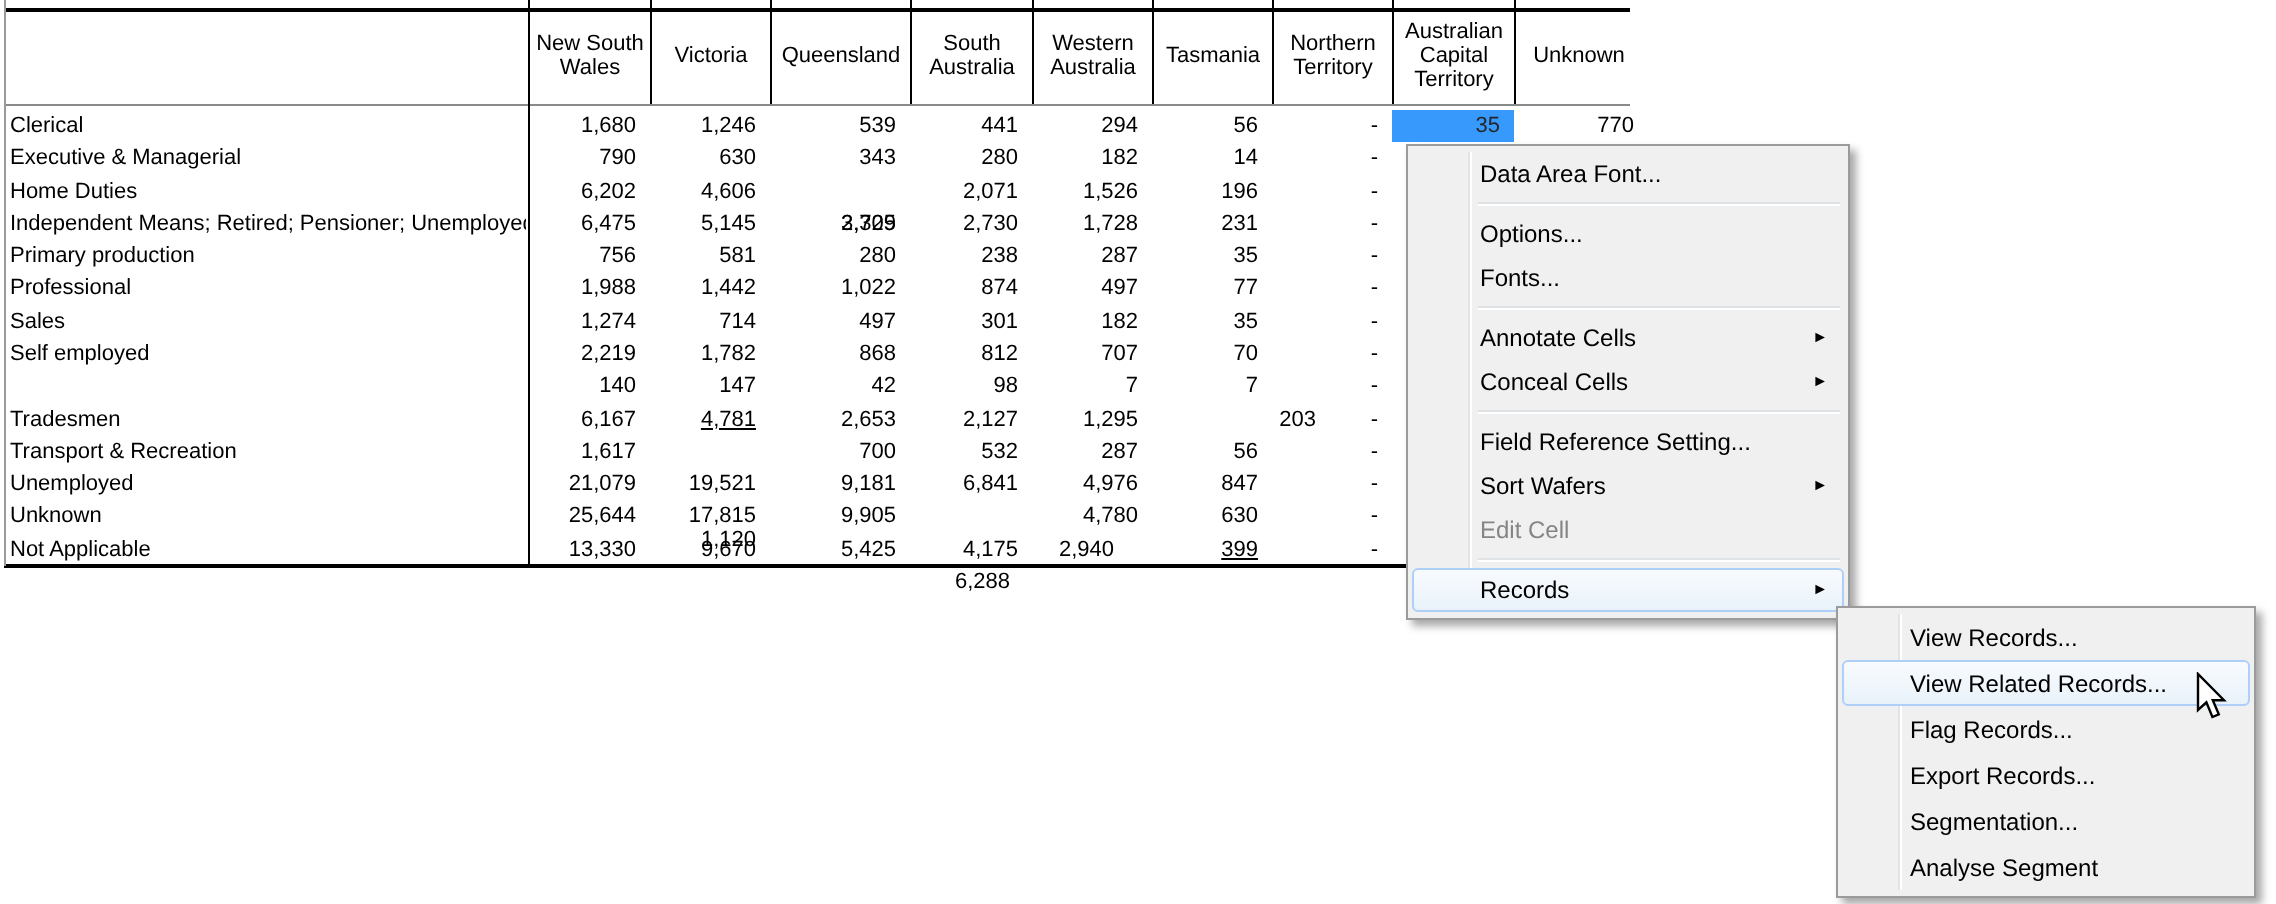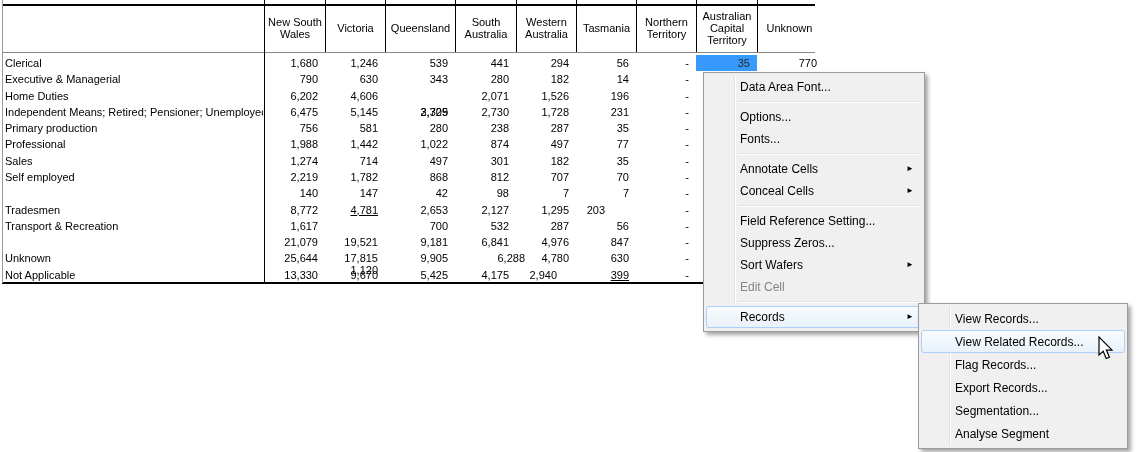--- a/index.html
+++ b/index.html
@@ -198,59 +198,60 @@
         <div class="dcell" style="left: 385px; width: 70px;">42</div>
         <div class="dcell" style="left: 455px; width: 61px;">98</div>
         <div class="dcell" style="left: 516px; width: 60px;">7</div>
         <div class="dcell" style="left: 576px; width: 60px;">7</div>
         <div class="dcell" style="left: 636px; width: 60px;">-</div>
         <div class="dcell" style="left: 696px; width: 61px;"></div>
         <div class="dcell" style="left: 757px; width: 64px; padding-right: 4px;"></div>
       </div>
       <div class="trow" style="top: 201.61px;">
         <div class="lcell">Tradesmen</div>
-        <div class="dcell" style="left: 264px; width: 61px;">8,772</div>
+        <div class="dcell" style="left: 264px; width: 61px;">6,167</div>
         <div class="dcell" style="left: 325px; width: 60px; text-decoration: underline;">4,781</div>
         <div class="dcell" style="left: 385px; width: 70px;">2,653</div>
         <div class="dcell" style="left: 455px; width: 61px;">2,127</div>
         <div class="dcell" style="left: 516px; width: 60px;">1,295</div>
-        <div class="dcell" style="left: 552px; width: 60px;">203</div>
+        <div class="dcell" style="left: 605px; width: 60px;">203</div>
         <div class="dcell" style="left: 636px; width: 60px;">-</div>
         <div class="dcell" style="left: 696px; width: 61px;"></div>
         <div class="dcell" style="left: 757px; width: 64px; padding-right: 4px;"></div>
       </div>
       <div class="trow" style="top: 217.9px;">
         <div class="lcell">Transport &amp; Recreation</div>
         <div class="dcell" style="left: 264px; width: 61px;">1,617</div>
         <div class="dcell" style="left: 325px; width: 60px; margin-top: 44px;">1,120</div>
         <div class="dcell" style="left: 385px; width: 70px;">700</div>
         <div class="dcell" style="left: 455px; width: 61px;">532</div>
         <div class="dcell" style="left: 516px; width: 60px;">287</div>
         <div class="dcell" style="left: 576px; width: 60px;">56</div>
         <div class="dcell" style="left: 636px; width: 60px;">-</div>
         <div class="dcell" style="left: 696px; width: 61px;"></div>
         <div class="dcell" style="left: 757px; width: 64px; padding-right: 4px;"></div>
       </div>
       <div class="trow" style="top: 234.19px;">
+        <div class="lcell">Unemployed</div>
         <div class="dcell" style="left: 264px; width: 61px;">21,079</div>
         <div class="dcell" style="left: 325px; width: 60px;">19,521</div>
         <div class="dcell" style="left: 385px; width: 70px;">9,181</div>
         <div class="dcell" style="left: 455px; width: 61px;">6,841</div>
         <div class="dcell" style="left: 516px; width: 60px;">4,976</div>
         <div class="dcell" style="left: 576px; width: 60px;">847</div>
         <div class="dcell" style="left: 636px; width: 60px;">-</div>
         <div class="dcell" style="left: 696px; width: 61px;"></div>
         <div class="dcell" style="left: 757px; width: 64px; padding-right: 4px;"></div>
       </div>
       <div class="trow" style="top: 250.48px;">
         <div class="lcell">Unknown</div>
         <div class="dcell" style="left: 264px; width: 61px;">25,644</div>
         <div class="dcell" style="left: 325px; width: 60px;">17,815</div>
         <div class="dcell" style="left: 385px; width: 70px;">9,905</div>
-        <div class="dcell" style="left: 471px; width: 61px;">6,288</div>
+        <div class="dcell" style="left: 451px; width: 61px; margin-top: 33px;">6,288</div>
         <div class="dcell" style="left: 516px; width: 60px;">4,780</div>
         <div class="dcell" style="left: 576px; width: 60px;">630</div>
         <div class="dcell" style="left: 636px; width: 60px;">-</div>
         <div class="dcell" style="left: 696px; width: 61px;"></div>
         <div class="dcell" style="left: 757px; width: 64px; padding-right: 4px;"></div>
       </div>
       <div class="trow" style="top: 266.77px;">
         <div class="lcell">Not Applicable</div>
         <div class="dcell" style="left: 264px; width: 61px;">13,330</div>
         <div class="dcell" style="left: 325px; width: 60px;">9,670</div>
@@ -283,23 +284,20 @@
       </div>
       <div class="menu-item">
         <span>Conceal Cells</span>
         <span class="arrow">►</span>
       </div>
       <div class="menu-sep"></div>
       <div class="menu-item">
         <span>Field Reference Setting...</span>
       </div>
       <div class="menu-item">
-        <span>Suppress Zeros...</span>
-      </div>
-      <div class="menu-item">
         <span>Sort Wafers</span>
         <span class="arrow">►</span>
       </div>
       <div class="menu-item disabled">
         <span>Edit Cell</span>
       </div>
       <div class="menu-sep"></div>
       <div class="menu-item highlighted">
         <span>Records</span>
         <span class="arrow">►</span>

